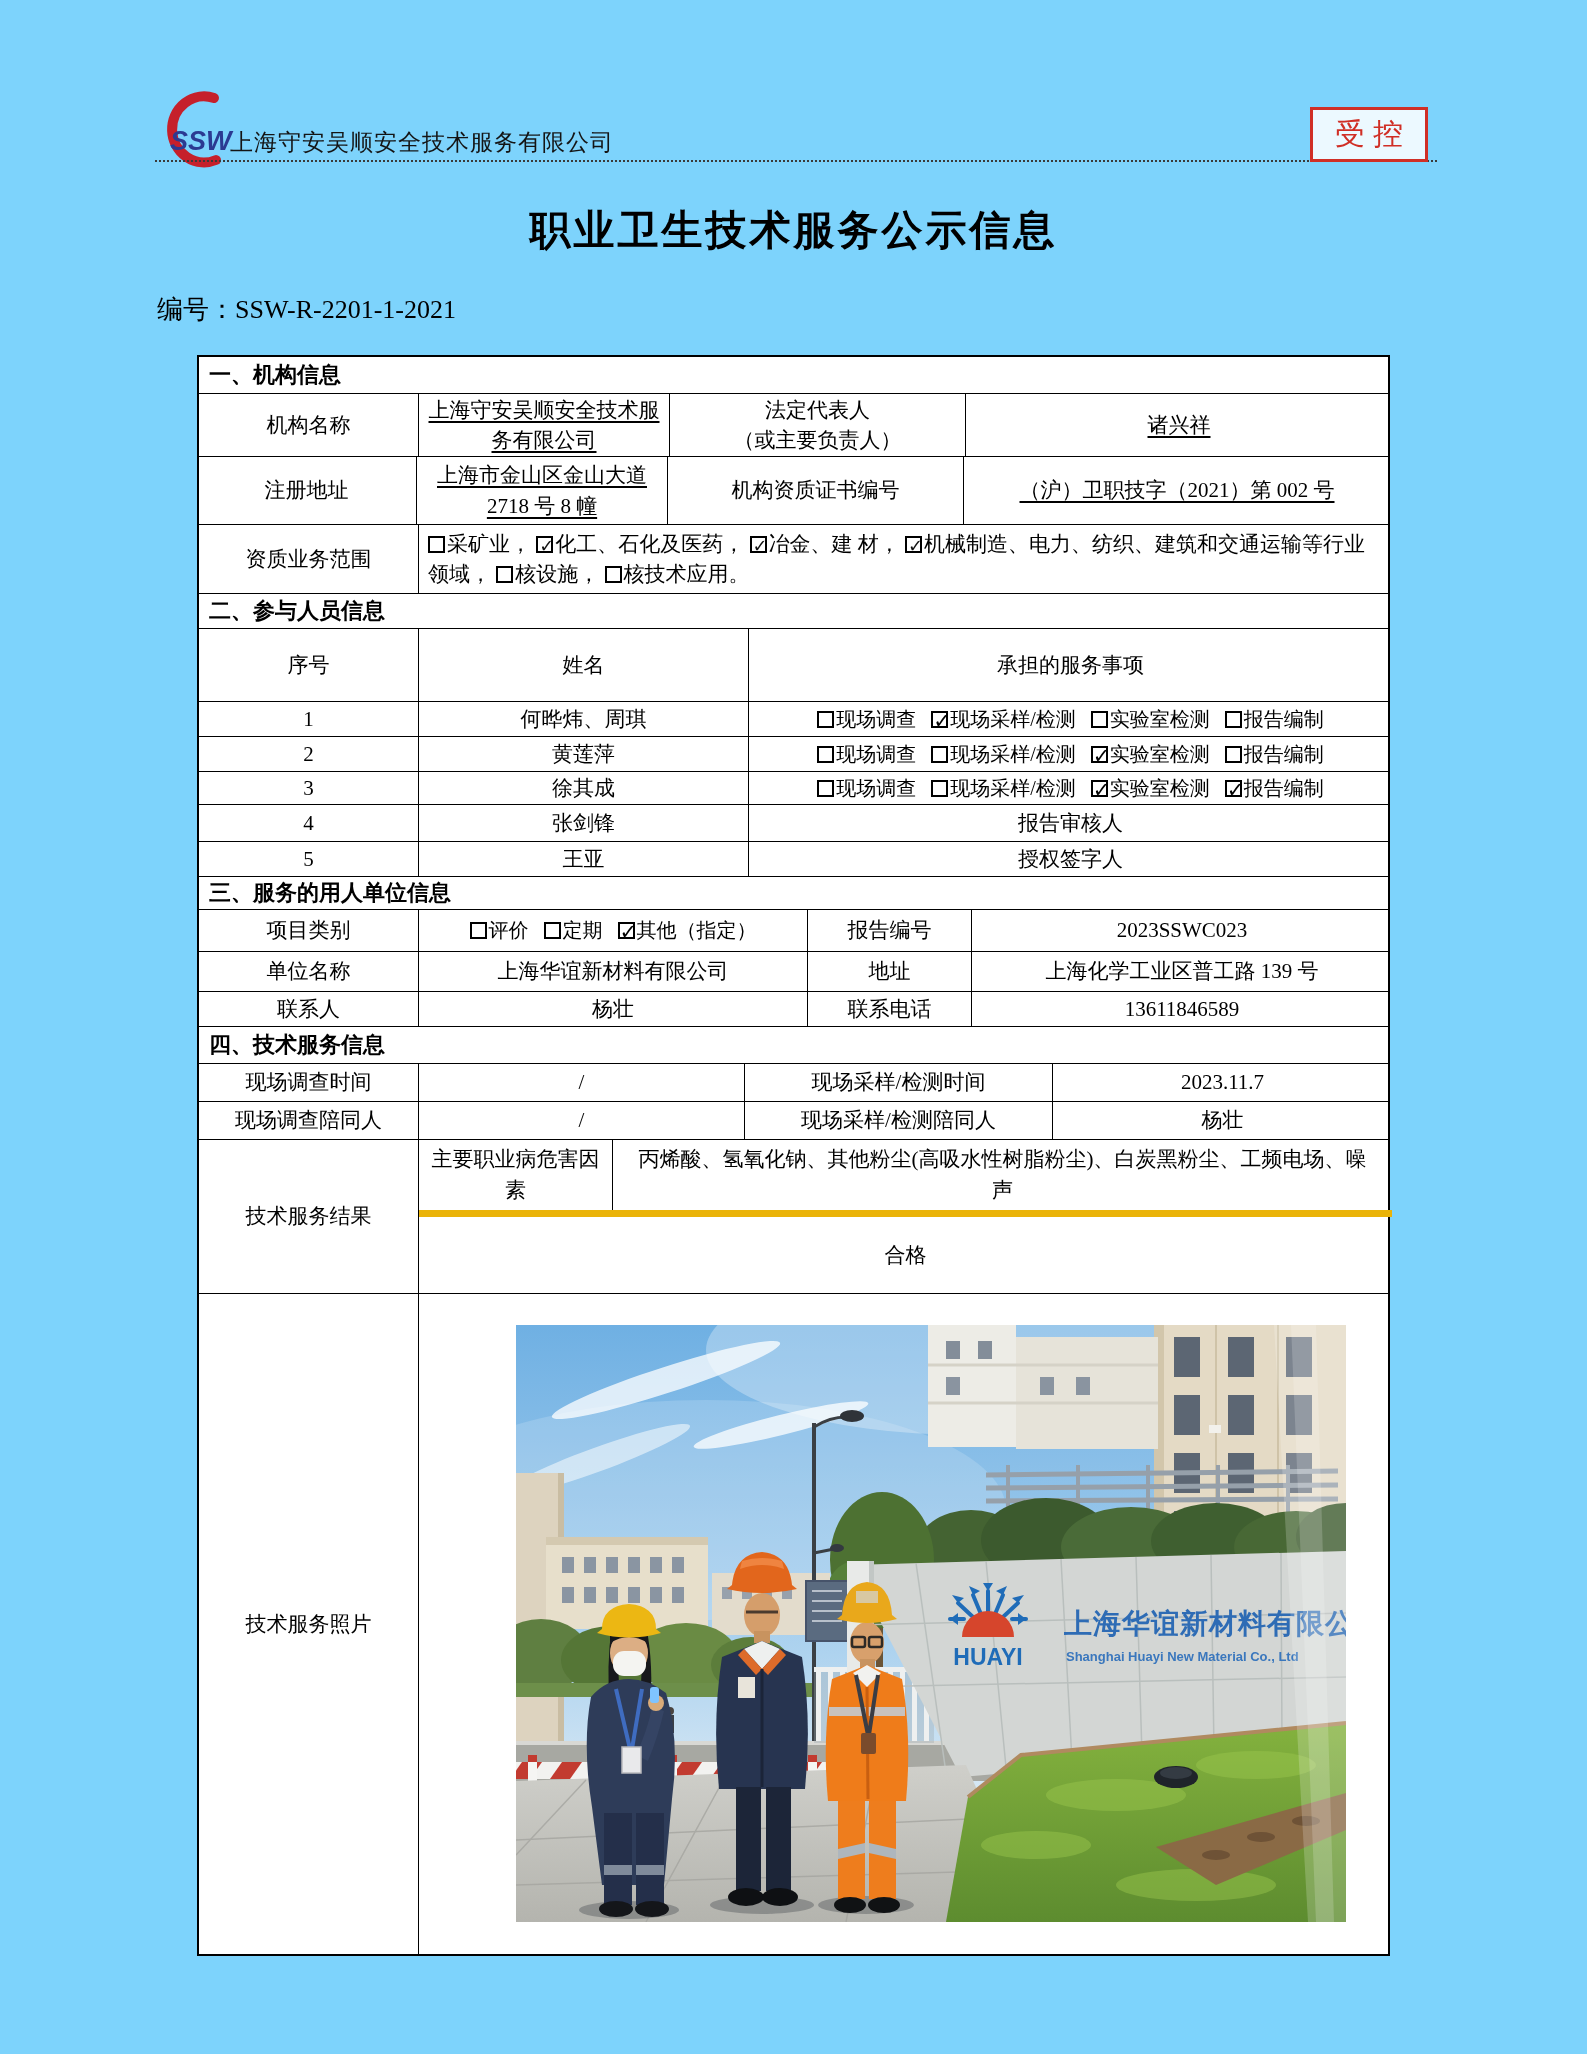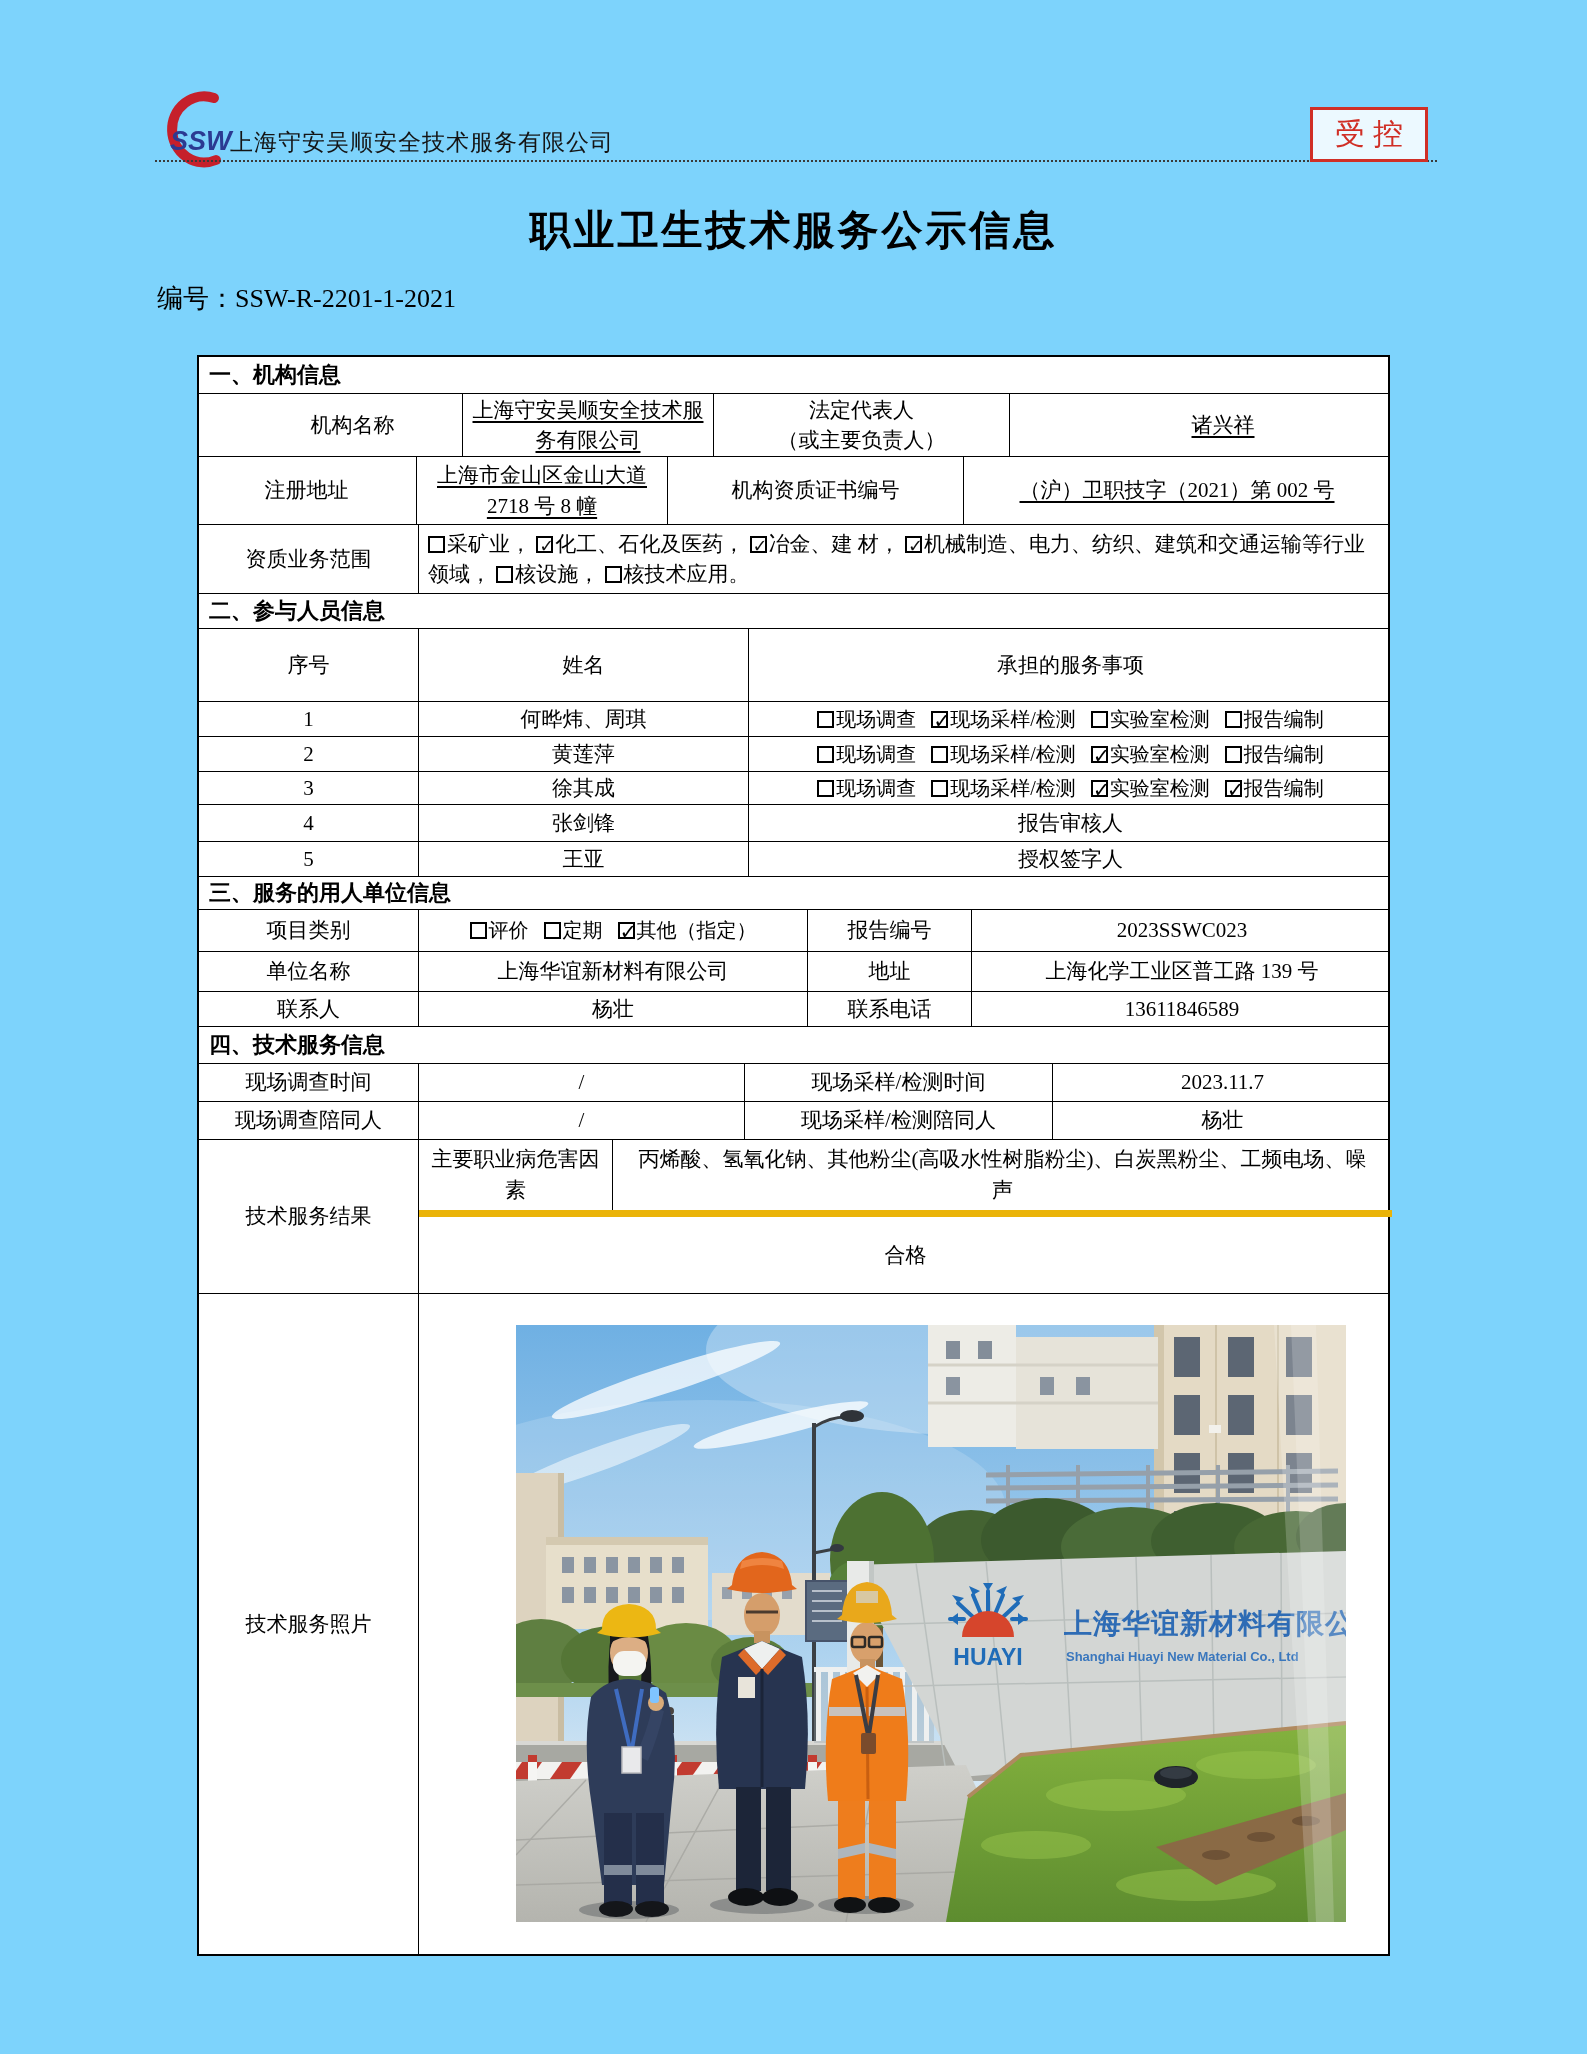--- a/index.html
+++ b/index.html
@@ -12,31 +12,31 @@
   .logo-ssw{position:absolute;left:170px;top:126px;font-family:"Liberation Sans",sans-serif;
             font-style:italic;font-weight:bold;font-size:27px;color:#2b3a92;letter-spacing:0px;}
   .hdr-company{position:absolute;left:230px;top:127px;font-size:23px;color:#141414;letter-spacing:1px;}
   .stamp{position:absolute;left:1310px;top:107px;width:118px;height:55px;border:3px solid #d02f26;
          color:#d02f26;display:flex;align-items:center;justify-content:center;font-size:30px;
          letter-spacing:8px;padding-left:8px;background:rgba(255,255,255,.85);}
   
   .title{position:absolute;left:0;top:203px;width:100%;text-align:center;
          font-family:"Liberation Sans","DejaVu Sans",sans-serif;font-weight:bold;
          font-size:41px;letter-spacing:3px;}
-  .docno{position:absolute;left:157px;top:281px;font-size:26px;}
+  .docno{position:absolute;left:157px;top:292px;font-size:26px;}
   
   .tbl{position:absolute;left:197px;top:355px;width:1193px;border:2px solid #000;background:#fff;}
   .tr{display:flex;border-bottom:1px solid #000;}
   .tr:last-child{border-bottom:none;}
   .td{border-right:1px solid #000;display:flex;align-items:center;justify-content:center;
       text-align:center;font-size:21px;line-height:1.45;padding:2px 4px;}
   .td:last-child{border-right:none;}
   .sec{font-weight:bold;font-size:22px;justify-content:flex-start;padding-left:10px;}
   .u{text-decoration:underline;text-underline-offset:4px;}
-  .h37{height:37px;} .h63{height:63px;padding-left:44px;} .h68{height:68px;justify-content:center;} .h69{height:69px;}
+  .h37{height:37px;} .h63{height:63px;} .h68{height:68px;justify-content:center;} .h69{height:69px;}
   .h35{height:35px;} .h73{height:73px;} .h33{height:33px;} .h42{height:42px;}
   .h40{height:40px;} .h38{height:38px;} .h154{height:154px;} .h660{height:660px;}
   .w220{flex:0 0 220px;} .w251{flex:0 0 251px;} .w296{flex:0 0 296px;} .w426{flex:0 0 426px;}
   .w330{flex:0 0 330px;} .w643{flex:0 0 643px;} .w389{flex:0 0 389px;} .w164{flex:0 0 164px;}
   .w420{flex:0 0 420px;} .w326{flex:0 0 326px;} .w308{flex:0 0 308px;} .w339{flex:0 0 339px;}
   .w194{flex:0 0 194px;} .w973{flex:0 0 973px;}
   .left{justify-content:center;text-align:left;padding-left:9px;padding-right:9px;}
   .opts{display:flex;gap:15px;justify-content:center;align-items:center;font-size:20px;white-space:nowrap;}
   .cb{display:inline-block;width:17px;height:17px;border:2px solid #000;position:relative;
       vertical-align:-2px;margin-right:2px;flex:0 0 auto;}

